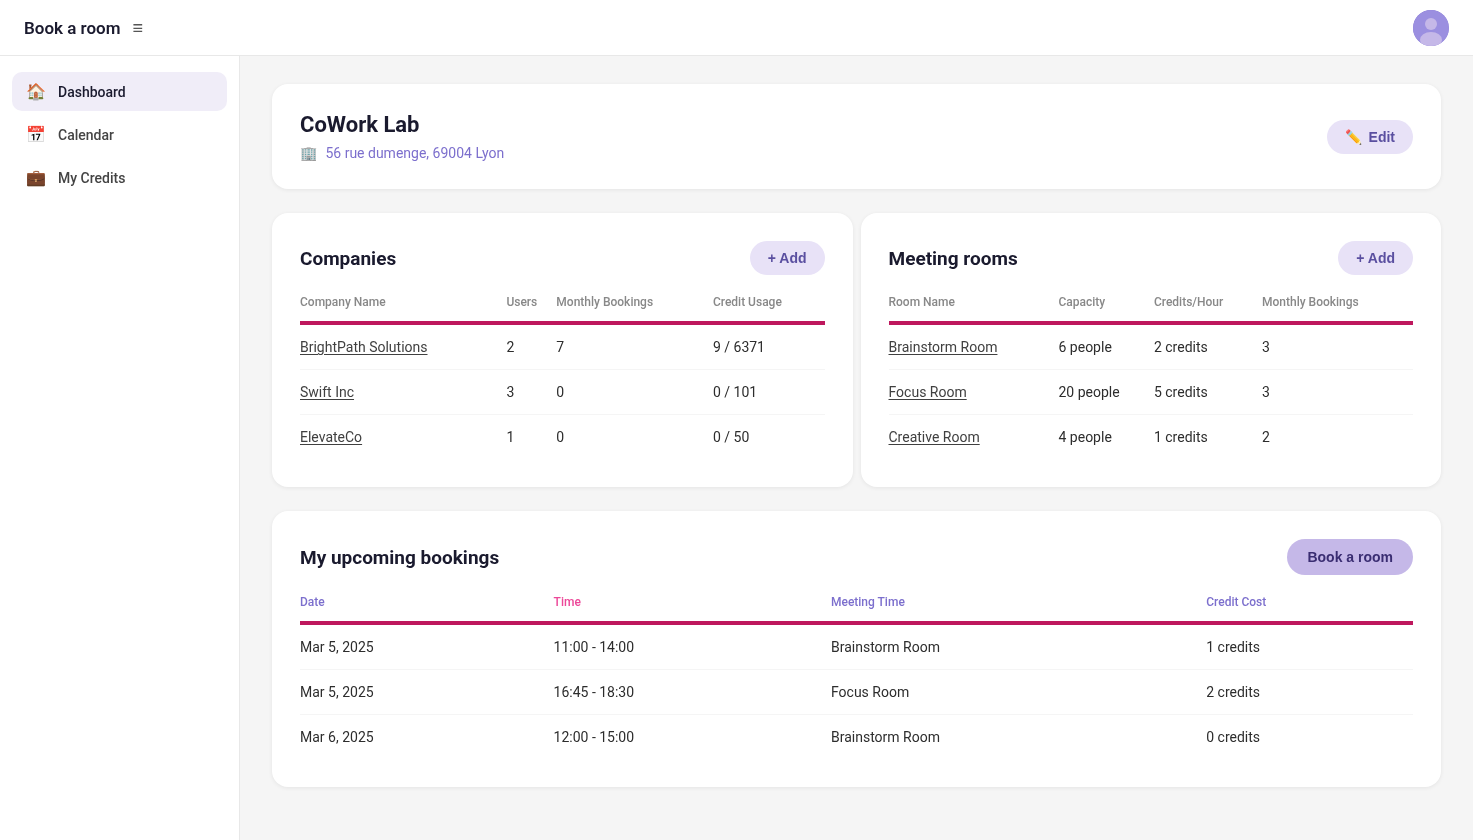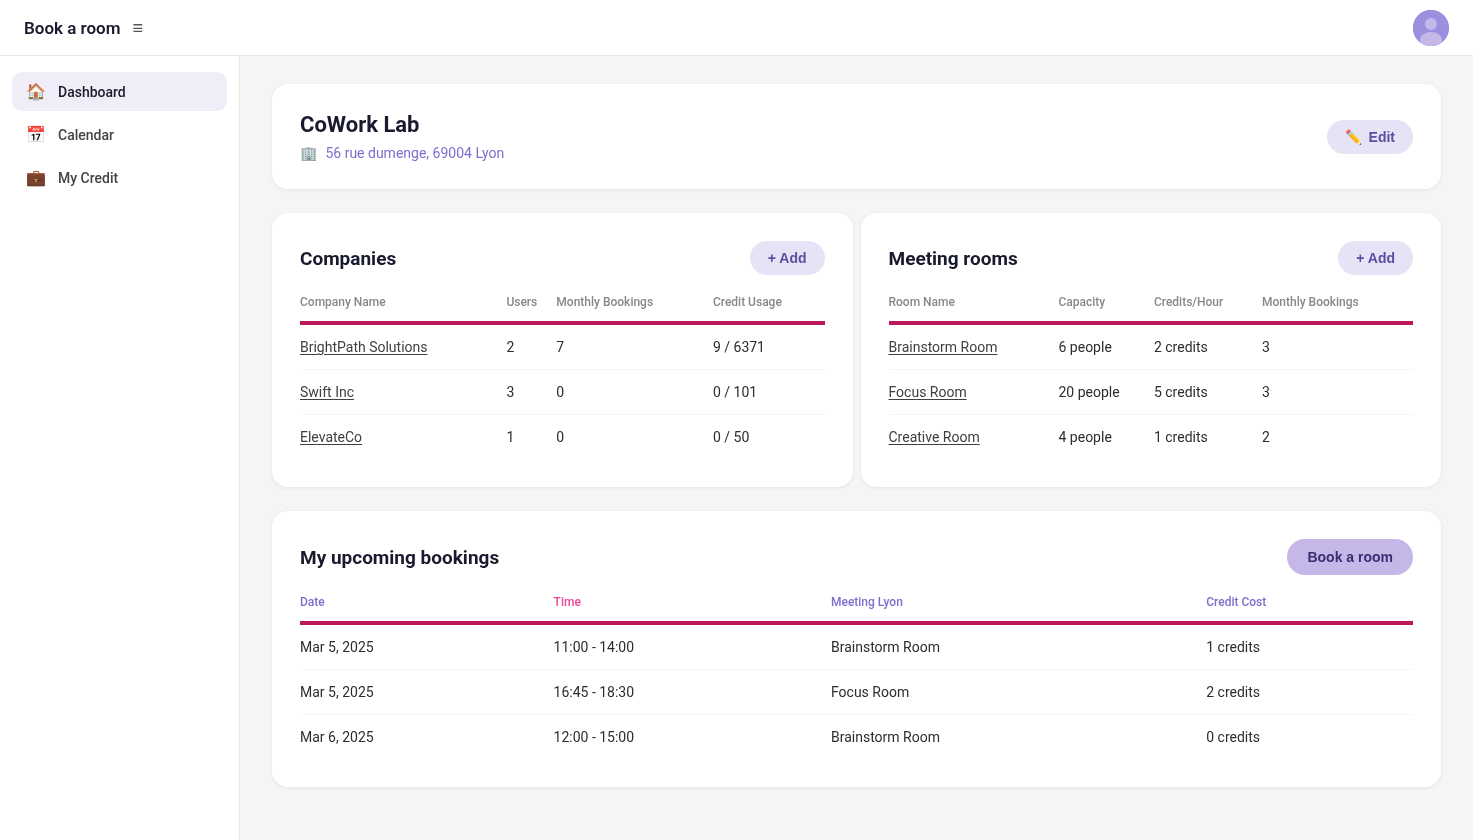--- a/index.html
+++ b/index.html
@@ -223,21 +223,21 @@
   <div class="sidebar-item active">
     <span class="sidebar-icon">🏠</span>
     <span>Dashboard</span>
   </div>
   <div class="sidebar-item">
     <span class="sidebar-icon">📅</span>
     <span>Calendar</span>
   </div>
   <div class="sidebar-item">
     <span class="sidebar-icon">💼</span>
-    <span>My Credit</span>
+    <span>My Credits</span>
   </div>
 </div>
 
 <div class="layout">
   <div class="main">
 
     <div class="card workspace-card">
       <div class="workspace-info">
         <h2>CoWork Lab</h2>
         <div class="workspace-address">
@@ -337,21 +337,21 @@
         <h3 class="section-title">My upcoming bookings</h3>
         <button class="btn-book">
           <span>Book a room</span>
         </button>
       </div>
       <table class="data-table">
         <thead>
           <tr>
             <th style="color:#7c6fcd;">Date</th>
             <th style="color:#ec4899;">Time</th>
-            <th style="color:#7c6fcd;">Meeting Lyon</th>
+            <th style="color:#7c6fcd;">Meeting Time</th>
             <th style="color:#7c6fcd;">Credit Cost</th>
           </tr>
         </thead>
         <tbody id="bookings-tbody">
         <tr>
       <td>Mar 5, 2025</td>
       <td>11:00 - 14:00</td>
       <td>Brainstorm Room</td>
       <td>1 credits</td>
     </tr>

